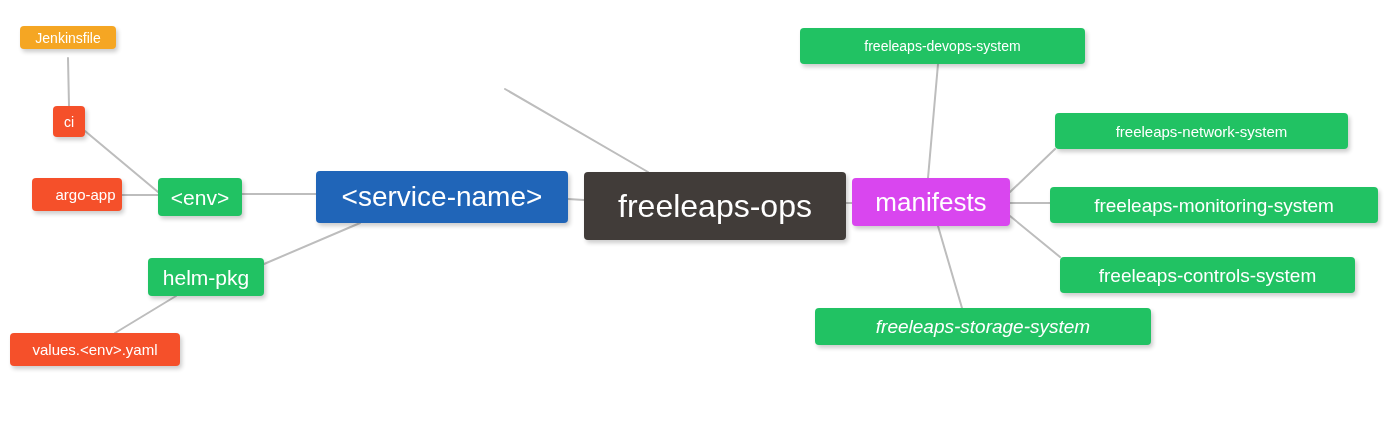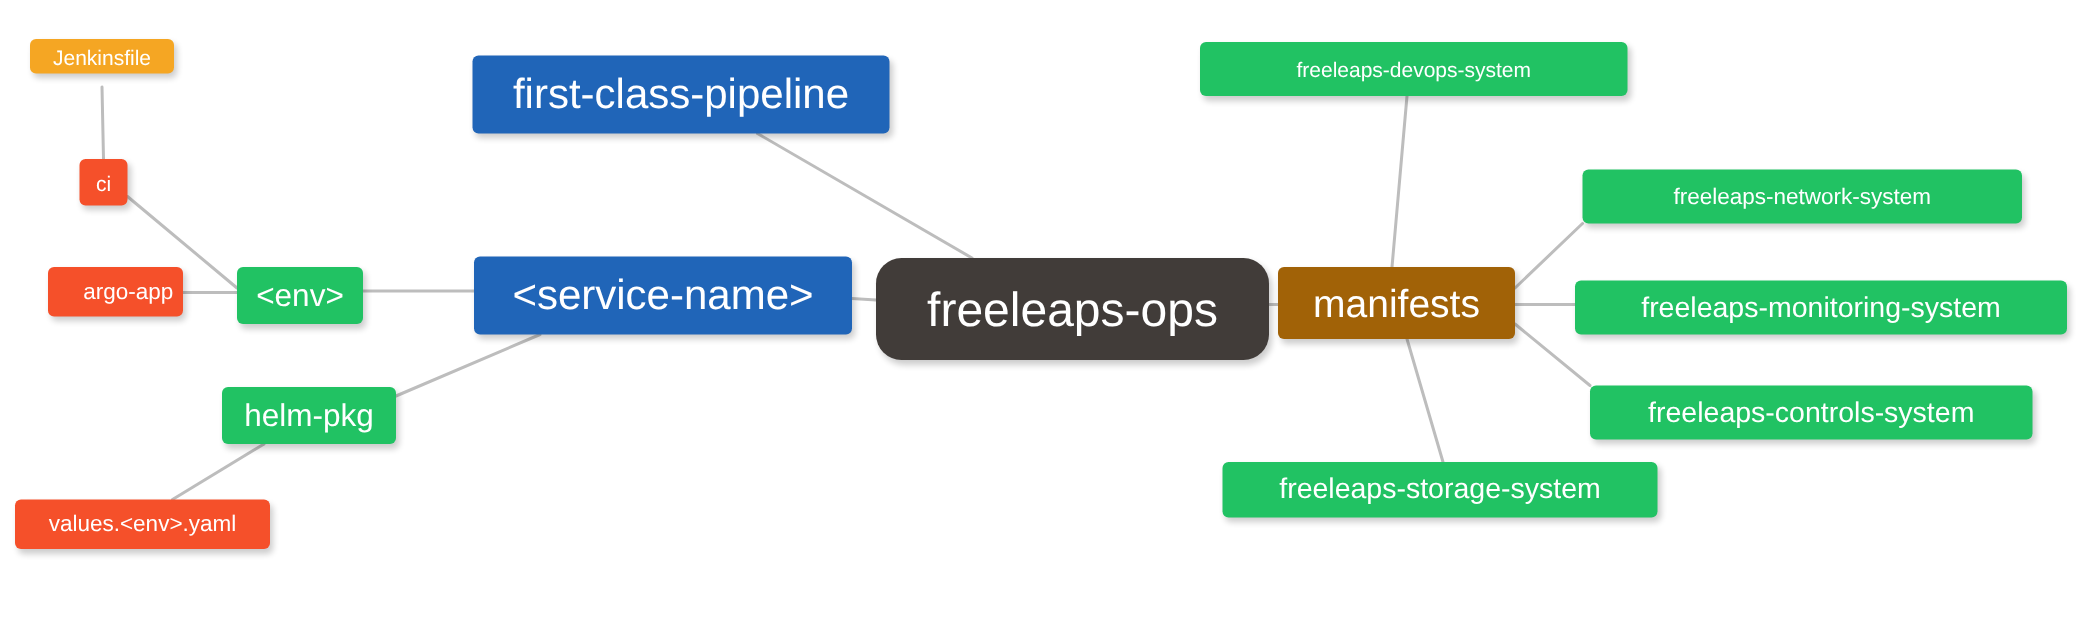--- a/index.html
+++ b/index.html
@@ -85,41 +85,38 @@
       </div>
       <div class="node" style="left: 158px; top: 178px; width: 84px; height: 38px; background: rgb(33, 194, 99); font-size: 21px;">
         <span class="node-label">&lt;env&gt;</span>
       </div>
       <div class="node" style="left: 148px; top: 258px; width: 116px; height: 38px; background: rgb(33, 194, 99); font-size: 21px;">
         <span class="node-label">helm-pkg</span>
       </div>
       <div class="node" style="left: 10px; top: 333px; width: 170px; height: 33px; background: rgb(245, 80, 42); font-size: 15px;">
         <span class="node-label">values.&lt;env&gt;.yaml</span>
       </div>
-      <div class="node" style="left: 315px; top: 37px; width: 278px; height: 52px; background: rgb(32, 101, 184); font-size: 28px;">
-        <span class="node-label">first-class-pipeline</span>
-      </div>
       <div class="node" style="left: 316px; top: 171px; width: 252px; height: 52px; background: rgb(32, 101, 184); font-size: 28px;">
         <span class="node-label">&lt;service-name&gt;</span>
       </div>
-      <div class="node" style="left: 584px; top: 172px; width: 262px; height: 68px; background: rgb(65, 60, 57); font-size: 32px; border-radius: 17px;">
+      <div class="node" style="left: 584px; top: 172px; width: 262px; height: 68px; background: rgb(65, 60, 57); font-size: 32px;">
         <span class="node-label">freeleaps-ops</span>
       </div>
-      <div class="node" style="left: 852px; top: 178px; width: 158px; height: 48px; background: #a16207; font-size: 26px;">
+      <div class="node" style="left: 852px; top: 178px; width: 158px; height: 48px; background: #d946ef; font-size: 26px;">
         <span class="node-label">manifests</span>
       </div>
       <div class="node" style="left: 800px; top: 28px; width: 285px; height: 36px; background: rgb(33, 194, 99); font-size: 14px;">
         <span class="node-label">freeleaps-devops-system</span>
       </div>
       <div class="node" style="left: 1055px; top: 113px; width: 293px; height: 36px; background: rgb(33, 194, 99); font-size: 15px;">
         <span class="node-label">freeleaps-network-system</span>
       </div>
       <div class="node" style="left: 1050px; top: 187px; width: 328px; height: 36px; background: rgb(33, 194, 99); font-size: 19px;">
         <span class="node-label">freeleaps-monitoring-system</span>
       </div>
       <div class="node" style="left: 1060px; top: 257px; width: 295px; height: 36px; background: rgb(33, 194, 99); font-size: 19px;">
         <span class="node-label">freeleaps-controls-system</span>
       </div>
-      <div class="node" style="left: 815px; top: 308px; width: 290px; height: 37px; background: rgb(33, 194, 99); font-size: 19px;">
+      <div class="node" style="left: 815px; top: 308px; width: 336px; height: 37px; background: rgb(33, 194, 99); font-size: 19px; font-style: italic;">
         <span class="node-label">freeleaps-storage-system</span>
       </div>
     </div>
 </div>
 
 </body></html>

